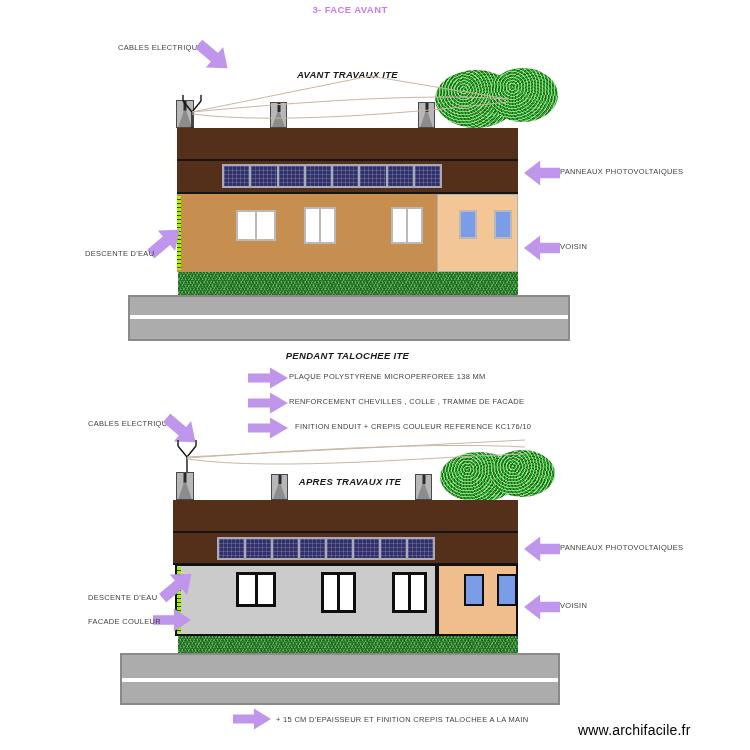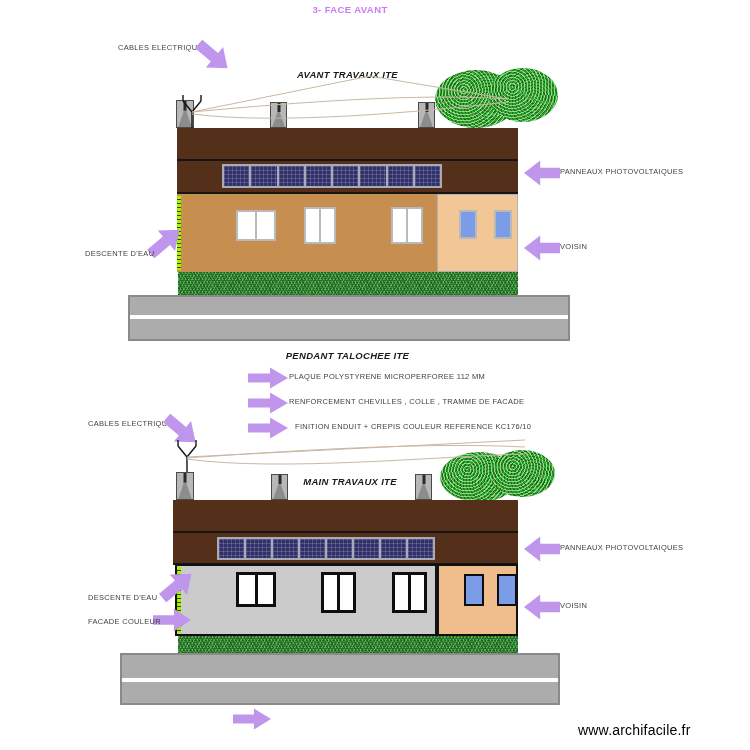--- a/index.html
+++ b/index.html
@@ -131,33 +131,33 @@
     <div class="lbl" style="left:560px;top:168px;">PANNEAUX PHOTOVOLTAIQUES</div>
     <div class="arrow left" style="left:524px;top:235px;width:36px;height:26px;"></div>
     <div class="lbl" style="left:560px;top:243px;">VOISIN</div>
     <div class="arrow ur" style="left:146px;top:228px;width:38px;height:28px;"></div>
     <div class="lbl" style="left:85px;top:250px;">DESCENTE D'EAU</div>
   </div>
 
   <div class="abs" style="left:0;top:345px;width:750px;height:100px;">
     <div class="title-sec" style="left:270px;top:5px;width:155px;">PENDANT TALOCHEE ITE</div>
     <div class="arrow" style="left:248px;top:22px;width:40px;height:22px;"></div>
-    <div class="lbl" style="left:289px;top:28px;">PLAQUE POLYSTYRENE MICROPERFOREE 112 MM</div>
+    <div class="lbl" style="left:289px;top:28px;">PLAQUE POLYSTYRENE MICROPERFOREE 138 MM</div>
     <div class="arrow" style="left:248px;top:47px;width:40px;height:22px;"></div>
     <div class="lbl" style="left:289px;top:53px;">RENFORCEMENT CHEVILLES , COLLE , TRAMME DE FACADE</div>
     <div class="arrow" style="left:248px;top:72px;width:40px;height:22px;"></div>
     <div class="lbl" style="left:289px;top:78px;padding-left:6px;">FINITION ENDUIT + CREPIS COULEUR REFERENCE KC176/10</div>
   </div>
 
   <div class="abs" style="left:0;top:0;width:750px;height:750px;">
 
     <div class="lbl" style="left:88px;top:420px;">CABLES ELECTRIQUE</div>
     <div class="arrow dr" style="left:162px;top:416px;width:38px;height:28px;"></div>
 
-    <div class="title-sec" style="left:280px;top:476px;width:140px;">MAIN TRAVAUX ITE</div>
+    <div class="title-sec" style="left:280px;top:476px;width:140px;">APRES TRAVAUX ITE</div>
 
     <div>
       <div class="blob" style="left:440px;top:452px;width:78px;height:50px;"></div>
       <div class="blob" style="left:490px;top:450px;width:65px;height:47px;"></div>
     </div>
 
     <div class="chimney" style="left:176px;top:472px;width:18px;height:28px;"></div>
     <div class="chimney" style="left:271px;top:474px;width:17px;height:26px;"></div>
     <div class="chimney" style="left:415px;top:474px;width:17px;height:26px;"></div>
 
@@ -214,15 +214,16 @@
     <div class="lbl" style="left:560px;top:544px;">PANNEAUX PHOTOVOLTAIQUES</div>
     <div class="arrow left" style="left:524px;top:594px;width:36px;height:26px;"></div>
     <div class="lbl" style="left:560px;top:602px;">VOISIN</div>
     <div class="arrow ur" style="left:158px;top:572px;width:38px;height:28px;"></div>
     <div class="lbl" style="left:88px;top:594px;">DESCENTE D'EAU</div>
     <div class="arrow" style="left:153px;top:608px;width:38px;height:24px;"></div>
     <div class="lbl" style="left:88px;top:618px;">FACADE COULEUR</div>
   </div>
 
   <div class="arrow" style="left:233px;top:708px;width:38px;height:22px;"></div>
+  <div class="note" style="left:276px;top:715px;">+ 15 CM D'EPAISSEUR ET FINITION CREPIS TALOCHEE A LA MAIN</div>
   <div class="website" style="left:578px;top:722px;">www.archifacile.fr</div>
 
 </div>
 
 </body></html>

